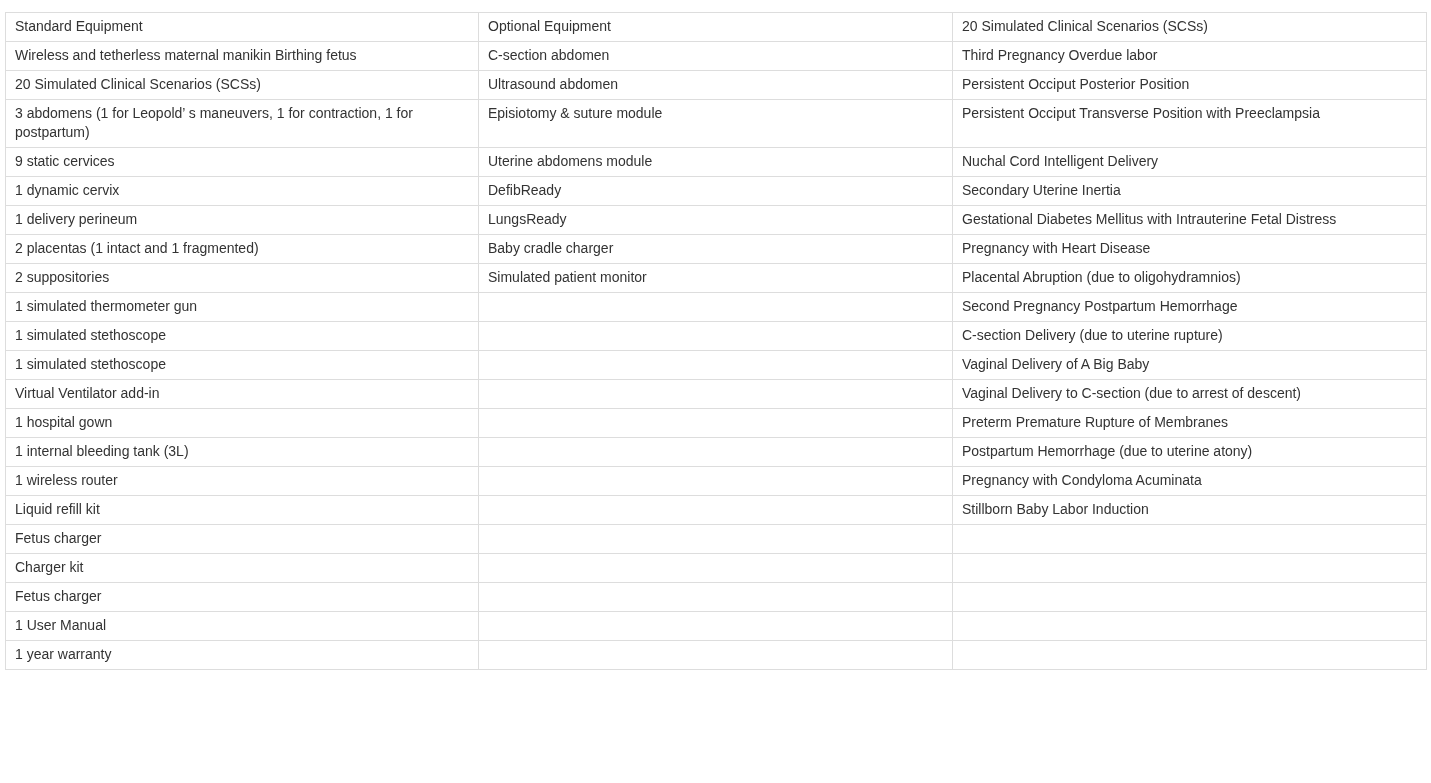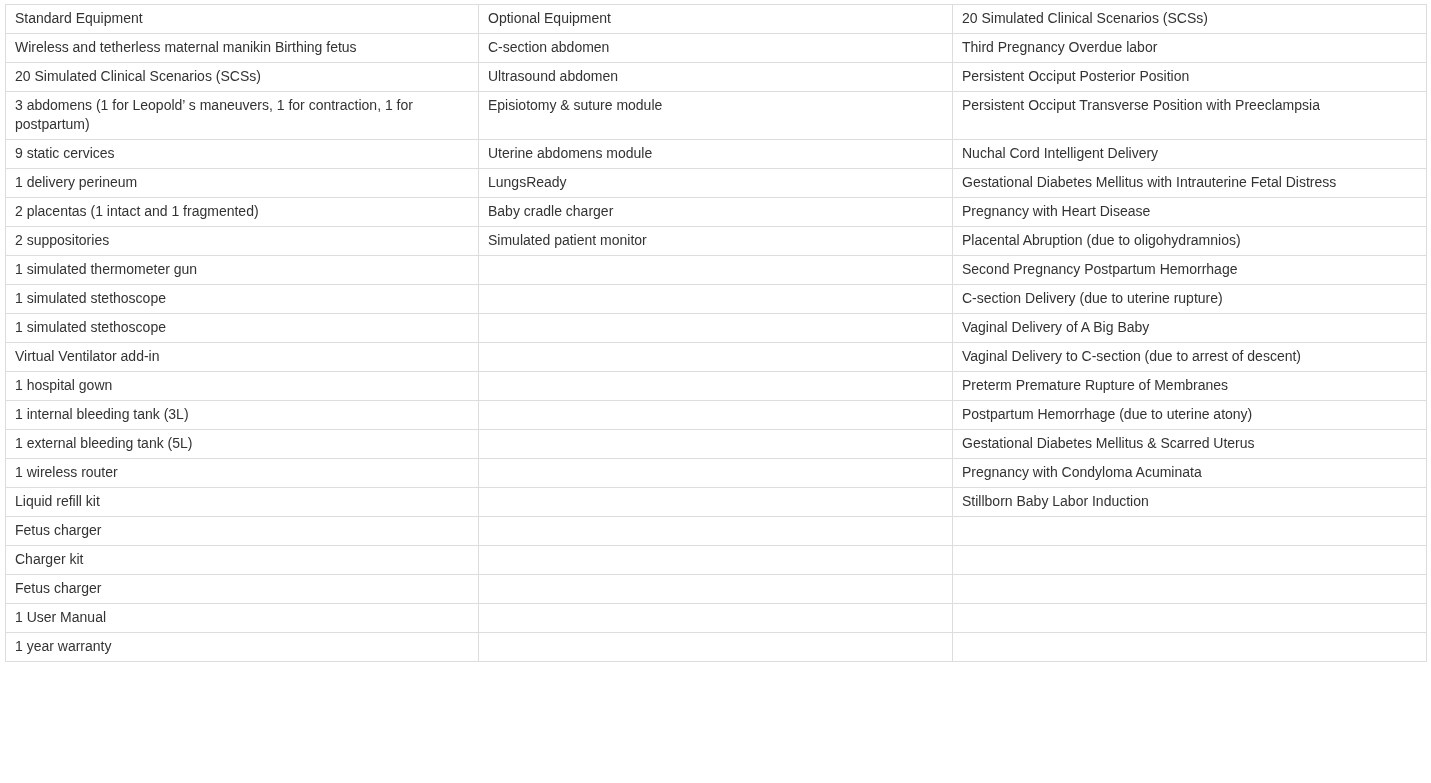--- a/index.html
+++ b/index.html
@@ -10,21 +10,21 @@
     body {
       width: 1431px;
       height: 783px;
       overflow: hidden;
       font-family: "Liberation Sans", "DejaVu Sans", sans-serif;
       color: #333333;
     }
     .wrap {
       position: absolute;
       left: 5px;
-      top: 4px;
+      top: 12px;
     }
     table {
       border-collapse: collapse;
       table-layout: fixed;
       width: 1421px;
     }
     col.c1 { width: 473px; }
     col.c2 { width: 474px; }
     col.c3 { width: 474px; }
     td {
@@ -69,20 +69,25 @@
           <td>3 abdomens (1 for Leopold’ s maneuvers, 1 for contraction, 1 for postpartum)</td>
           <td>Episiotomy &amp; suture module</td>
           <td>Persistent Occiput Transverse Position with Preeclampsia</td>
         </tr>
         <tr>
           <td>9 static cervices</td>
           <td>Uterine abdomens module</td>
           <td>Nuchal Cord Intelligent Delivery</td>
         </tr>
         <tr>
+          <td>1 dynamic cervix</td>
+          <td>DefibReady</td>
+          <td>Secondary Uterine Inertia</td>
+        </tr>
+        <tr>
           <td>1 delivery perineum</td>
           <td>LungsReady</td>
           <td>Gestational Diabetes Mellitus with Intrauterine Fetal Distress</td>
         </tr>
         <tr>
           <td>2 placentas (1 intact and 1 fragmented)</td>
           <td>Baby cradle charger</td>
           <td>Pregnancy with Heart Disease</td>
         </tr>
         <tr>
@@ -114,25 +119,20 @@
           <td>1 hospital gown</td>
           <td></td>
           <td>Preterm Premature Rupture of Membranes</td>
         </tr>
         <tr>
           <td>1 internal bleeding tank (3L)</td>
           <td></td>
           <td>Postpartum Hemorrhage (due to uterine atony)</td>
         </tr>
         <tr>
-          <td>1 external bleeding tank (5L)</td>
-          <td></td>
-          <td>Gestational Diabetes Mellitus &amp; Scarred Uterus</td>
-        </tr>
-        <tr>
           <td>1 wireless router</td>
           <td></td>
           <td>Pregnancy with Condyloma Acuminata</td>
         </tr>
         <tr>
           <td>Liquid refill kit</td>
           <td></td>
           <td>Stillborn Baby Labor Induction</td>
         </tr>
         <tr>

